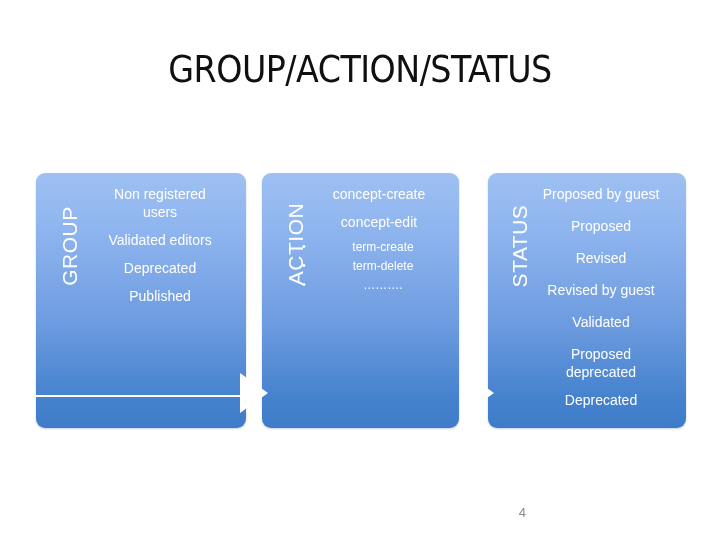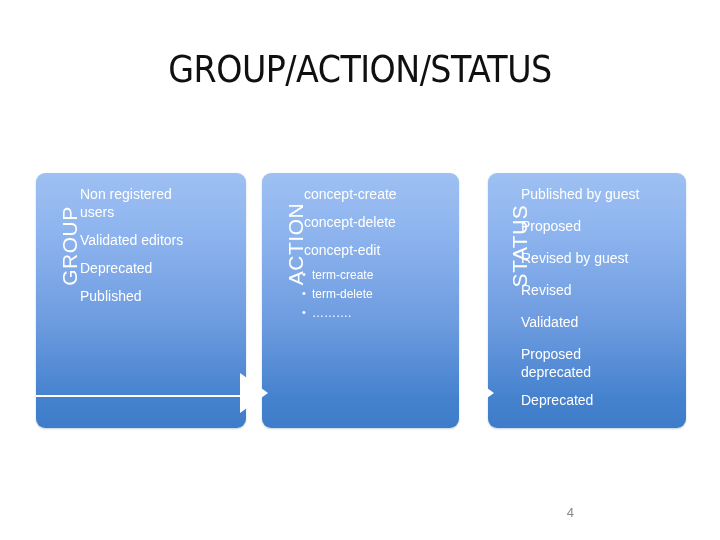--- a/index.html
+++ b/index.html
@@ -31,21 +31,20 @@
     white-space: nowrap;
   }
 
   
   #diagram {
     position: absolute;
     left: 0;
     top: 0;
     width: 571px;
     height: 540px;
-    padding-left: 48px;
   }
 
   .panel {
     position: absolute;
     top: 173px;
     height: 255px;
     border-radius: 9px;
     background: linear-gradient(to bottom, #9EC0F2 0%, #8FB5EF 22%, #6E9CE0 58%, #4582CE 88%, #3E7CC9 100%);
     box-shadow: 0 1px 2px rgba(90,120,160,0.35);
     overflow: hidden;
@@ -87,20 +86,21 @@
   }
   #panel-group  .items { left: 44px; width: 160px; }
   #panel-action .items { left: 42px; width: 150px; }
   #panel-status .items { left: 33px; width: 160px; }
 
   .items li {
     font-size: 14px;
     line-height: 18px;
     margin-bottom: 10px;
     white-space: pre-line;
+    text-align: center;
   }
   .items li.small {
     font-size: 12px;
     line-height: 13px;
     margin-bottom: 6px;
     padding-left: 8px;
     position: relative;
   }
   .items li.small::before {
     content: "\2022";
@@ -170,35 +170,34 @@
       <li>Validated editors</li>
       <li>Deprecated</li>
       <li>Published</li>
     </ul>
   </div>
 
   <div class="panel" id="panel-action">
     <div class="side-caption">ACTION</div>
     <ul class="items">
       <li>concept-create</li>
-      <li>concept-delete</li>
       <li>concept-edit</li>
       <li class="small">term-create</li>
       <li class="small">term-delete</li>
       <li class="small">……….</li>
     </ul>
   </div>
 
   <div class="panel" id="panel-status">
     <div class="side-caption">STATUS</div>
     <ul class="items">
-      <li>Published by guest</li>
+      <li>Proposed by guest</li>
       <li>Proposed</li>
+      <li>Revised</li>
       <li>Revised by guest</li>
-      <li>Revised</li>
       <li>Validated</li>
       <li class="two-line">Proposed
 deprecated</li>
       <li>Deprecated</li>
     </ul>
   </div>
 
   <div class="gutter" id="gutter-1"></div>
   <div class="gutter" id="gutter-2"></div>
 

